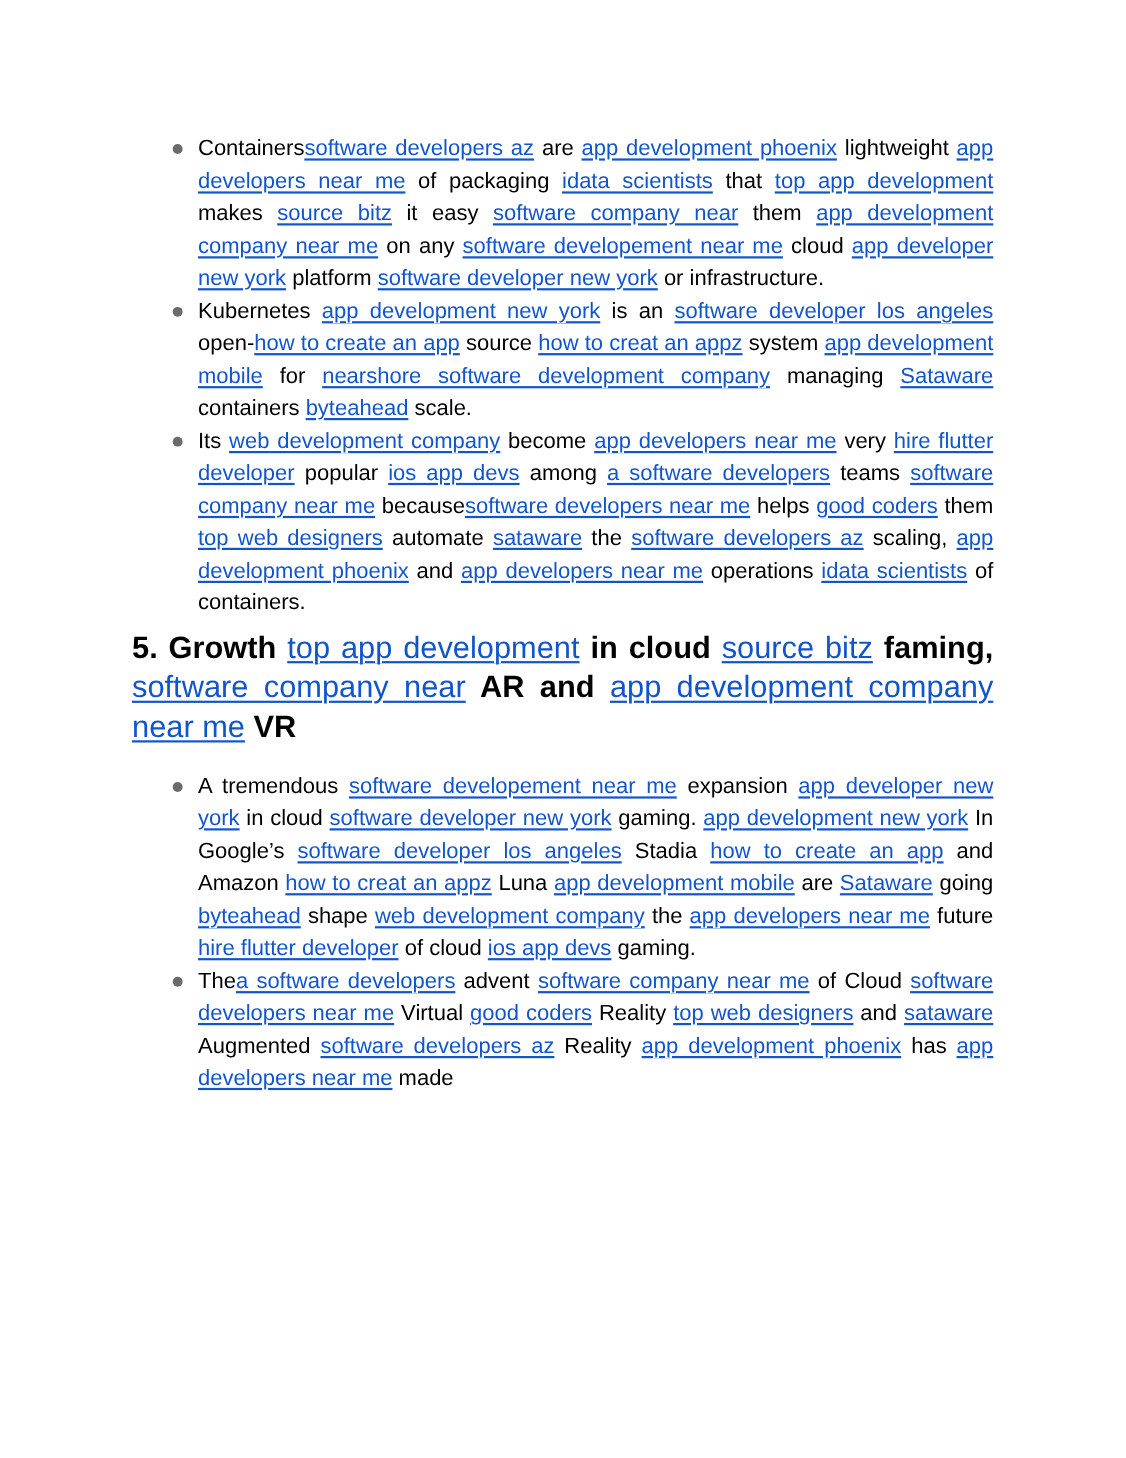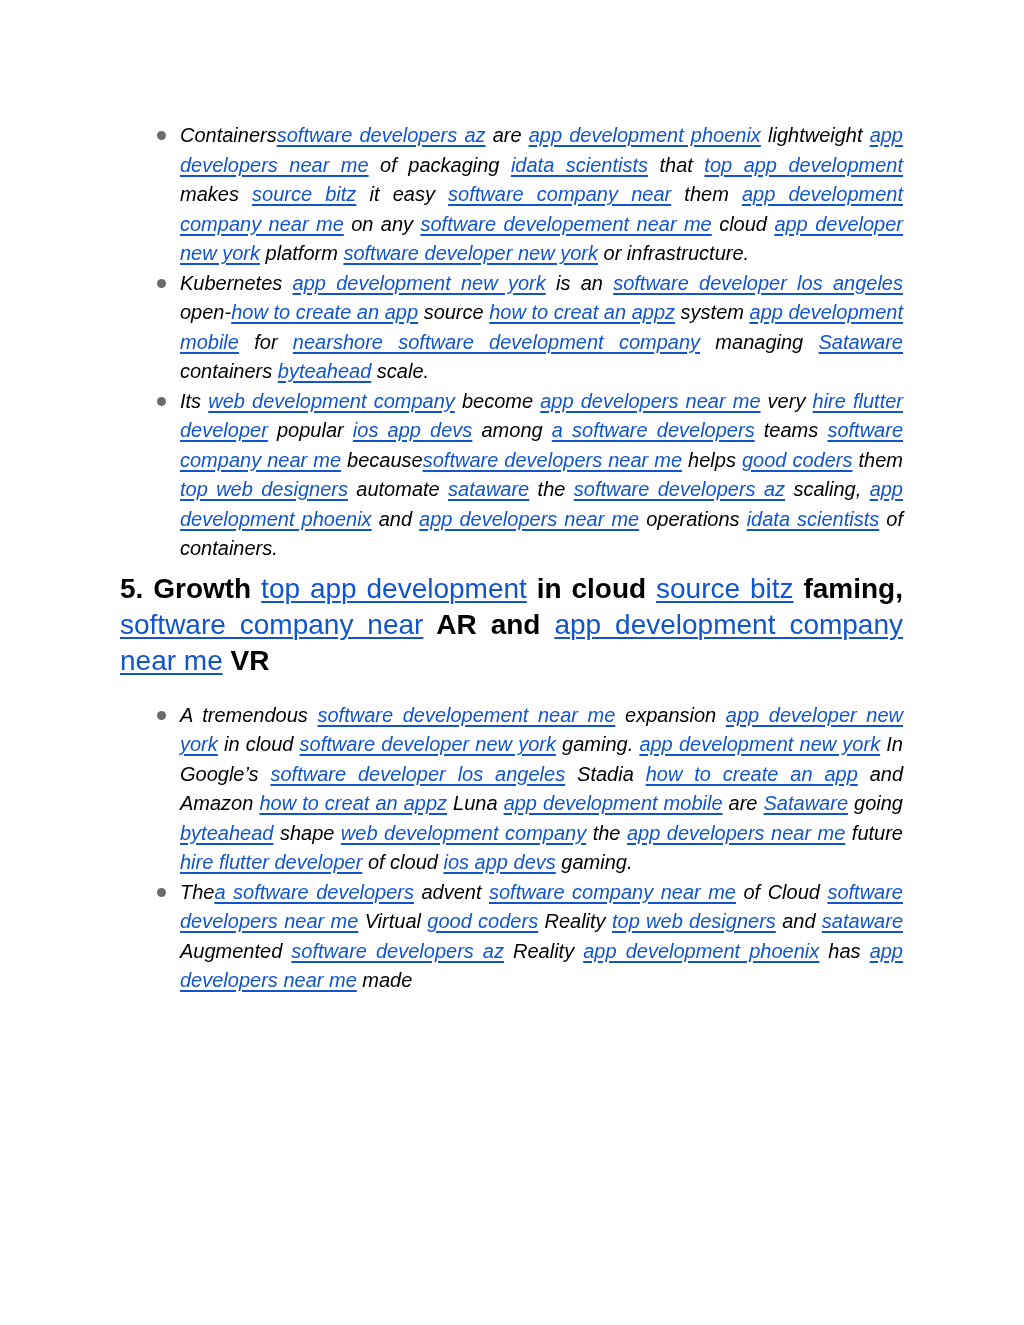--- a/index.html
+++ b/index.html
@@ -32,21 +32,20 @@
     text-align: justify;
     color: var(--text);
   }
   .intro {
     margin: 0 0 0 60px;
   }
   .doc-list {
     list-style: none;
     margin: 0;
     padding: 0 0 0 60px;
-    font-style: italic;
   }
   .doc-li {
     position: relative;
   }
   .bullet {
     position: absolute;
     left: -23px;
     top: 10px;
     width: 9px;
     height: 9px;

